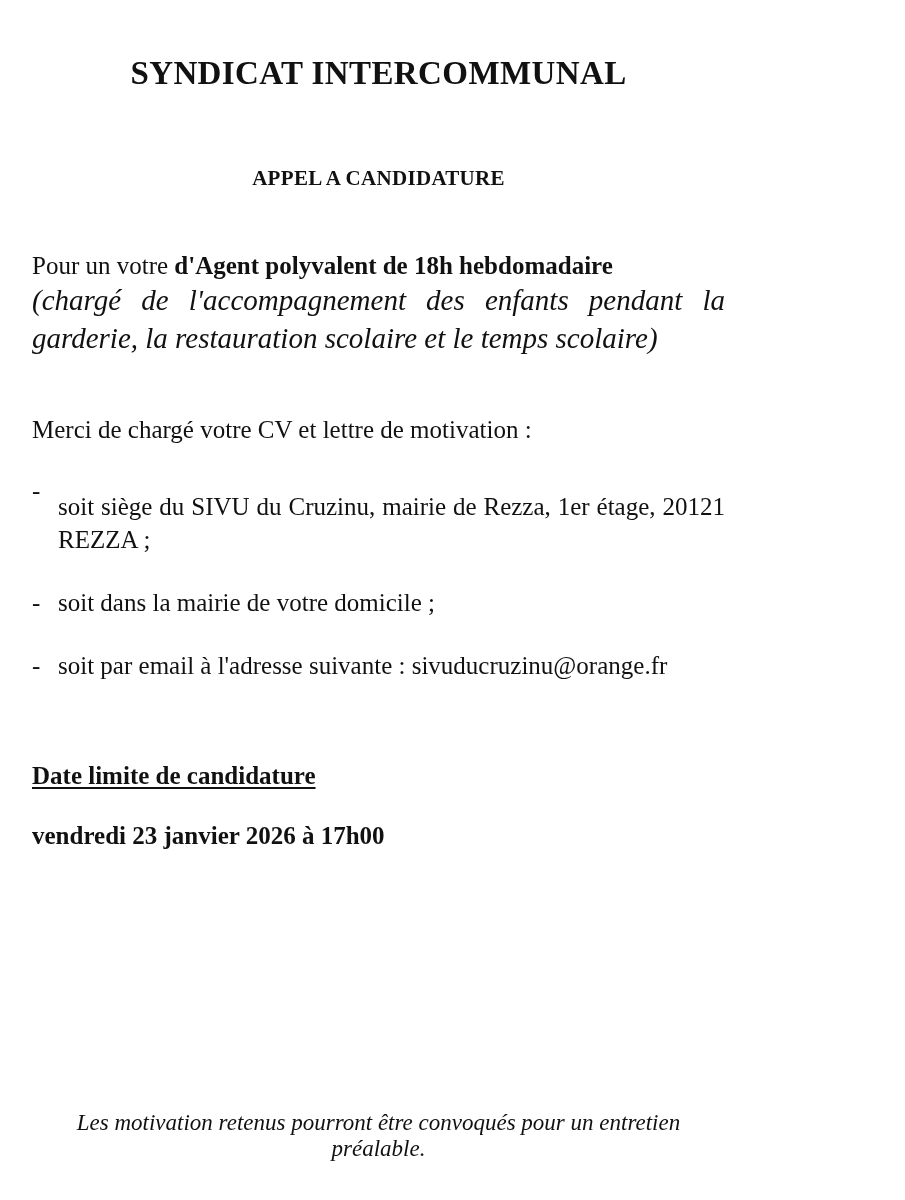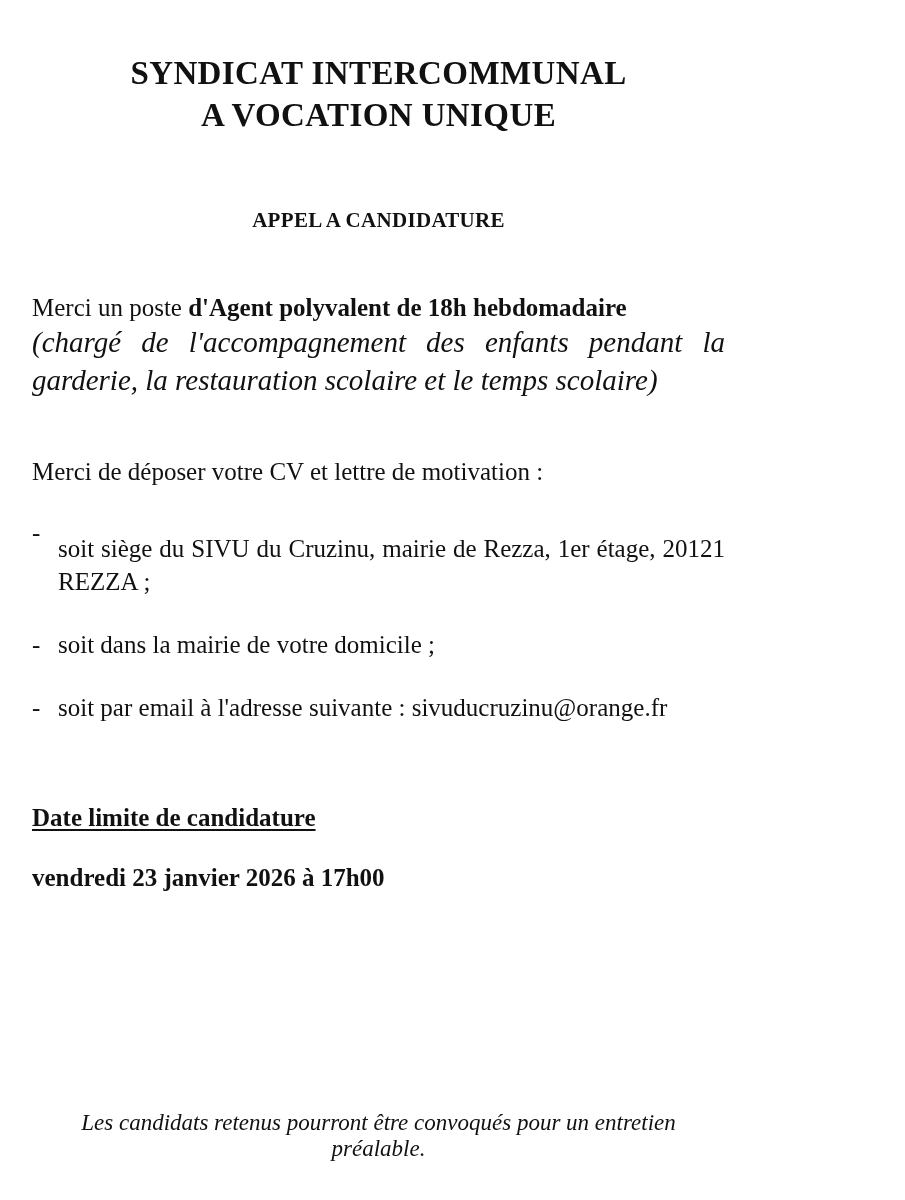--- a/index.html
+++ b/index.html
@@ -126,32 +126,31 @@
     text-align: center;
   }
 </style>
 </head>
 <body>
 
 <div class="page">
 
   <div class="org-title">
     <span class="line">SYNDICAT INTERCOMMUNAL</span>
-    <span class="line">A VOCATION UNIQUE</span>
   </div>
 
   <div class="call-title">APPEL A CANDIDATURE</div>
 
   <div class="body-block">
     <p class="para post">
-      <span class="plain">Merci un poste </span><span class="strong">d'Agent polyvalent de 18h hebdomadaire</span>
+      <span class="plain">Pour un votre </span><span class="strong">d'Agent polyvalent de 18h hebdomadaire</span>
       <span class="subtitle-italic">(chargé de l'accompagnement des enfants pendant la garderie, la restauration scolaire et le temps scolaire)</span>
     </p>
 
-    <p class="instruction">Merci de déposer votre CV et lettre de motivation :</p>
+    <p class="instruction">Merci de chargé votre CV et lettre de motivation :</p>
 
     <ul class="bullets">
       <li class="bullet first">
         <span class="dash">-</span>
         <span class="btext">soit siège du SIVU du Cruzinu, mairie de Rezza, 1er étage, 20121 REZZA ;</span>
       </li>
       <li class="bullet">
         <span class="dash">-</span>
         <span class="btext">soit dans la mairie de votre domicile ;</span>
       </li>
@@ -160,15 +159,15 @@
         <span class="btext">soit par email à l'adresse suivante : sivuducruzinu@orange.fr</span>
       </li>
     </ul>
   </div>
 
   <div class="deadline-wrap">
     <div class="deadline-label">Date limite de candidature</div>
     <div class="deadline-value">vendredi 23 janvier 2026 à 17h00</div>
   </div>
 
-  <div class="footnote">Les candidats retenus pourront être convoqués pour un entretien préalable.</div>
+  <div class="footnote">Les motivation retenus pourront être convoqués pour un entretien préalable.</div>
 
 </div>
 
 </body></html>

